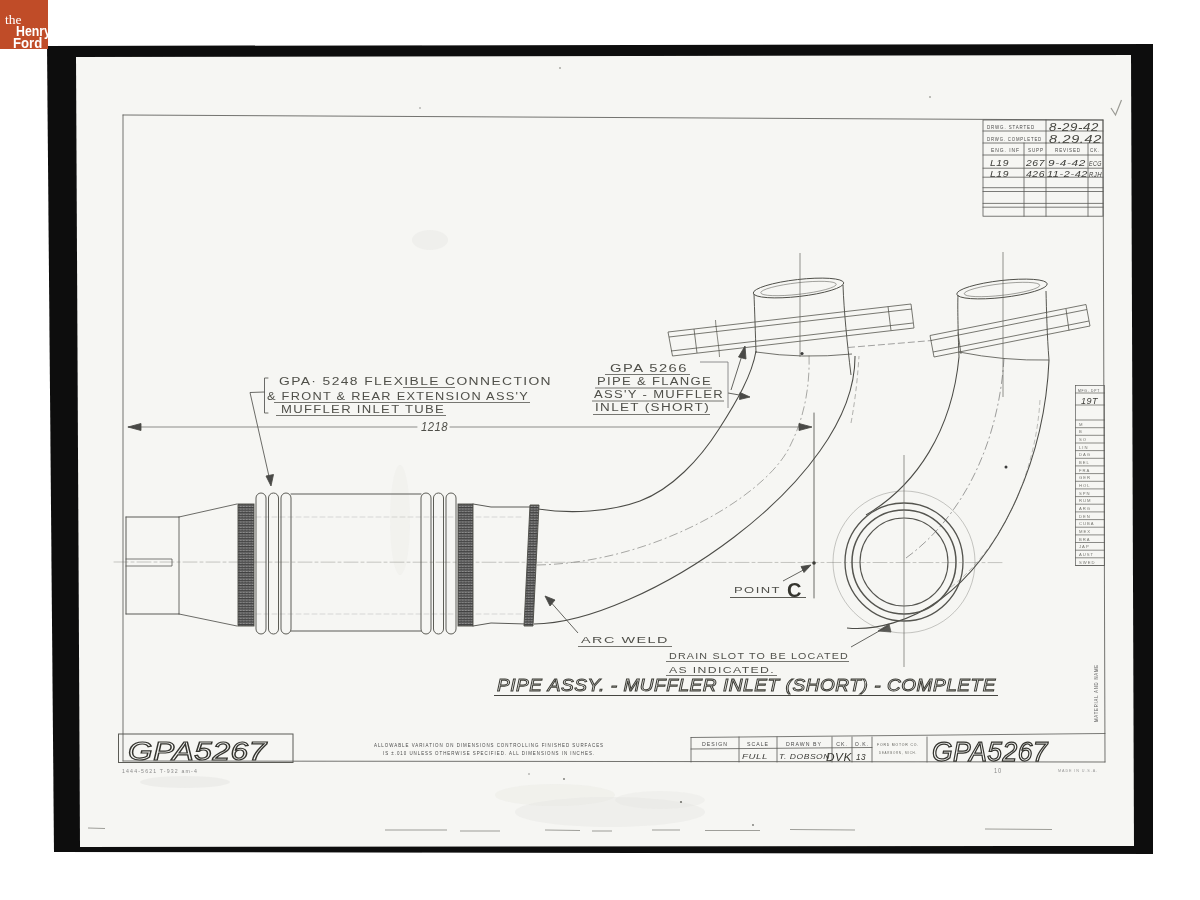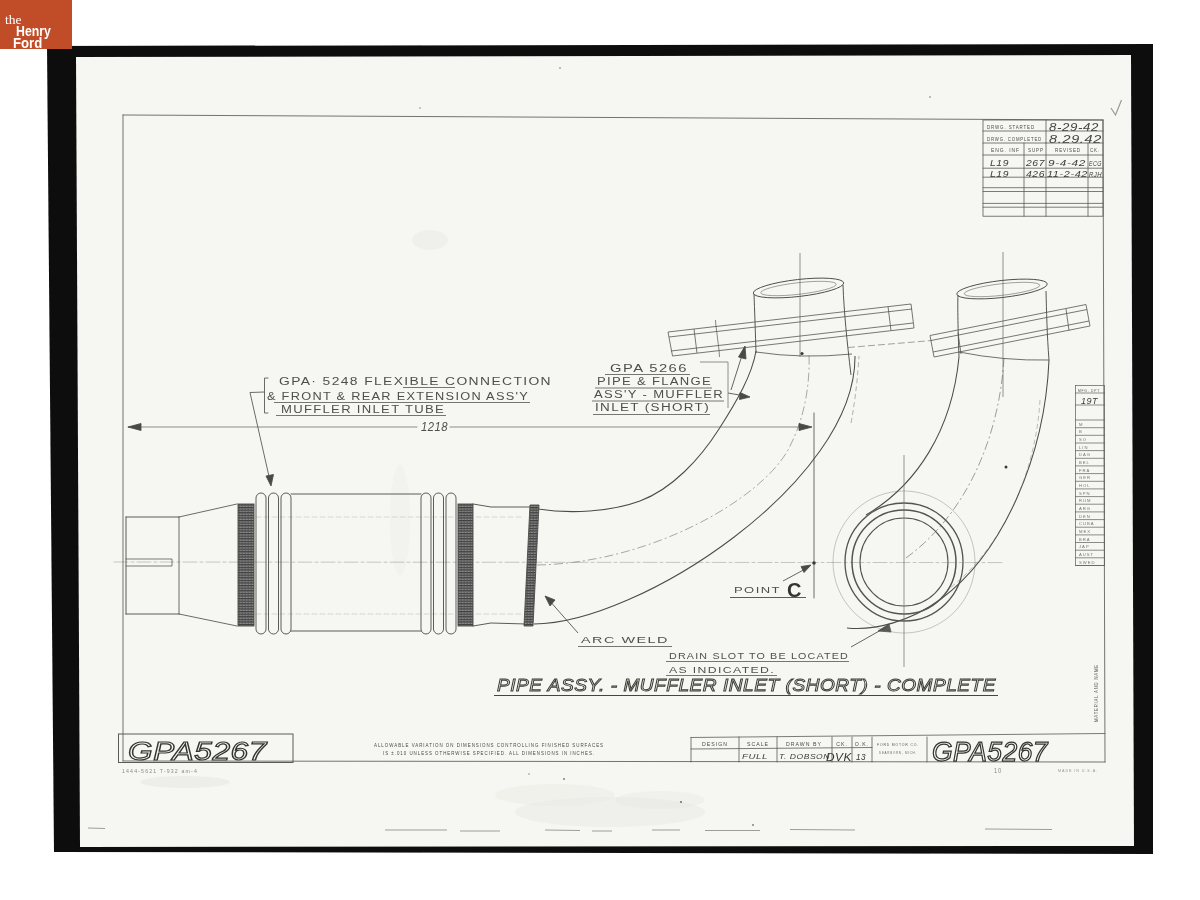--- a/index.html
+++ b/index.html
@@ -1,17 +1,17 @@
 <!DOCTYPE html>
 <html><head><meta charset="utf-8">
 <style>
 html,body{margin:0;padding:0;background:#fff;width:1200px;height:900px;overflow:hidden}
 svg text{font-family:"Liberation Sans",sans-serif;letter-spacing:1px}
 svg text.hw{font-style:italic;letter-spacing:0.5px}
-.logo{position:absolute;left:0;top:0;width:72px;height:49px;background:#c04c28;z-index:5}
+.logo{position:absolute;left:0;top:0;width:48px;height:49px;background:#c04c28;z-index:5}
 .logo .the{position:absolute;left:5px;top:13px;font-family:"Liberation Serif",serif;font-size:13.5px;color:#fff;line-height:1}
 .logo .henry{position:absolute;left:16px;top:24px;font-family:"Liberation Sans",sans-serif;font-weight:bold;font-size:14px;color:#fff;line-height:1;transform:scaleX(0.88);transform-origin:left}
 .logo .ford{position:absolute;left:13px;top:35px;font-family:"Liberation Sans",sans-serif;font-weight:bold;font-size:15.5px;color:#fff;line-height:1;transform:scaleX(0.85);transform-origin:left}
 </style></head>
 <body>
 <svg width="1200" height="900" viewBox="0 0 1200 900">
 <defs>
 <filter id="soft" x="-2%" y="-2%" width="104%" height="104%">
 <feGaussianBlur stdDeviation="0.3"></feGaussianBlur>
 </filter>

